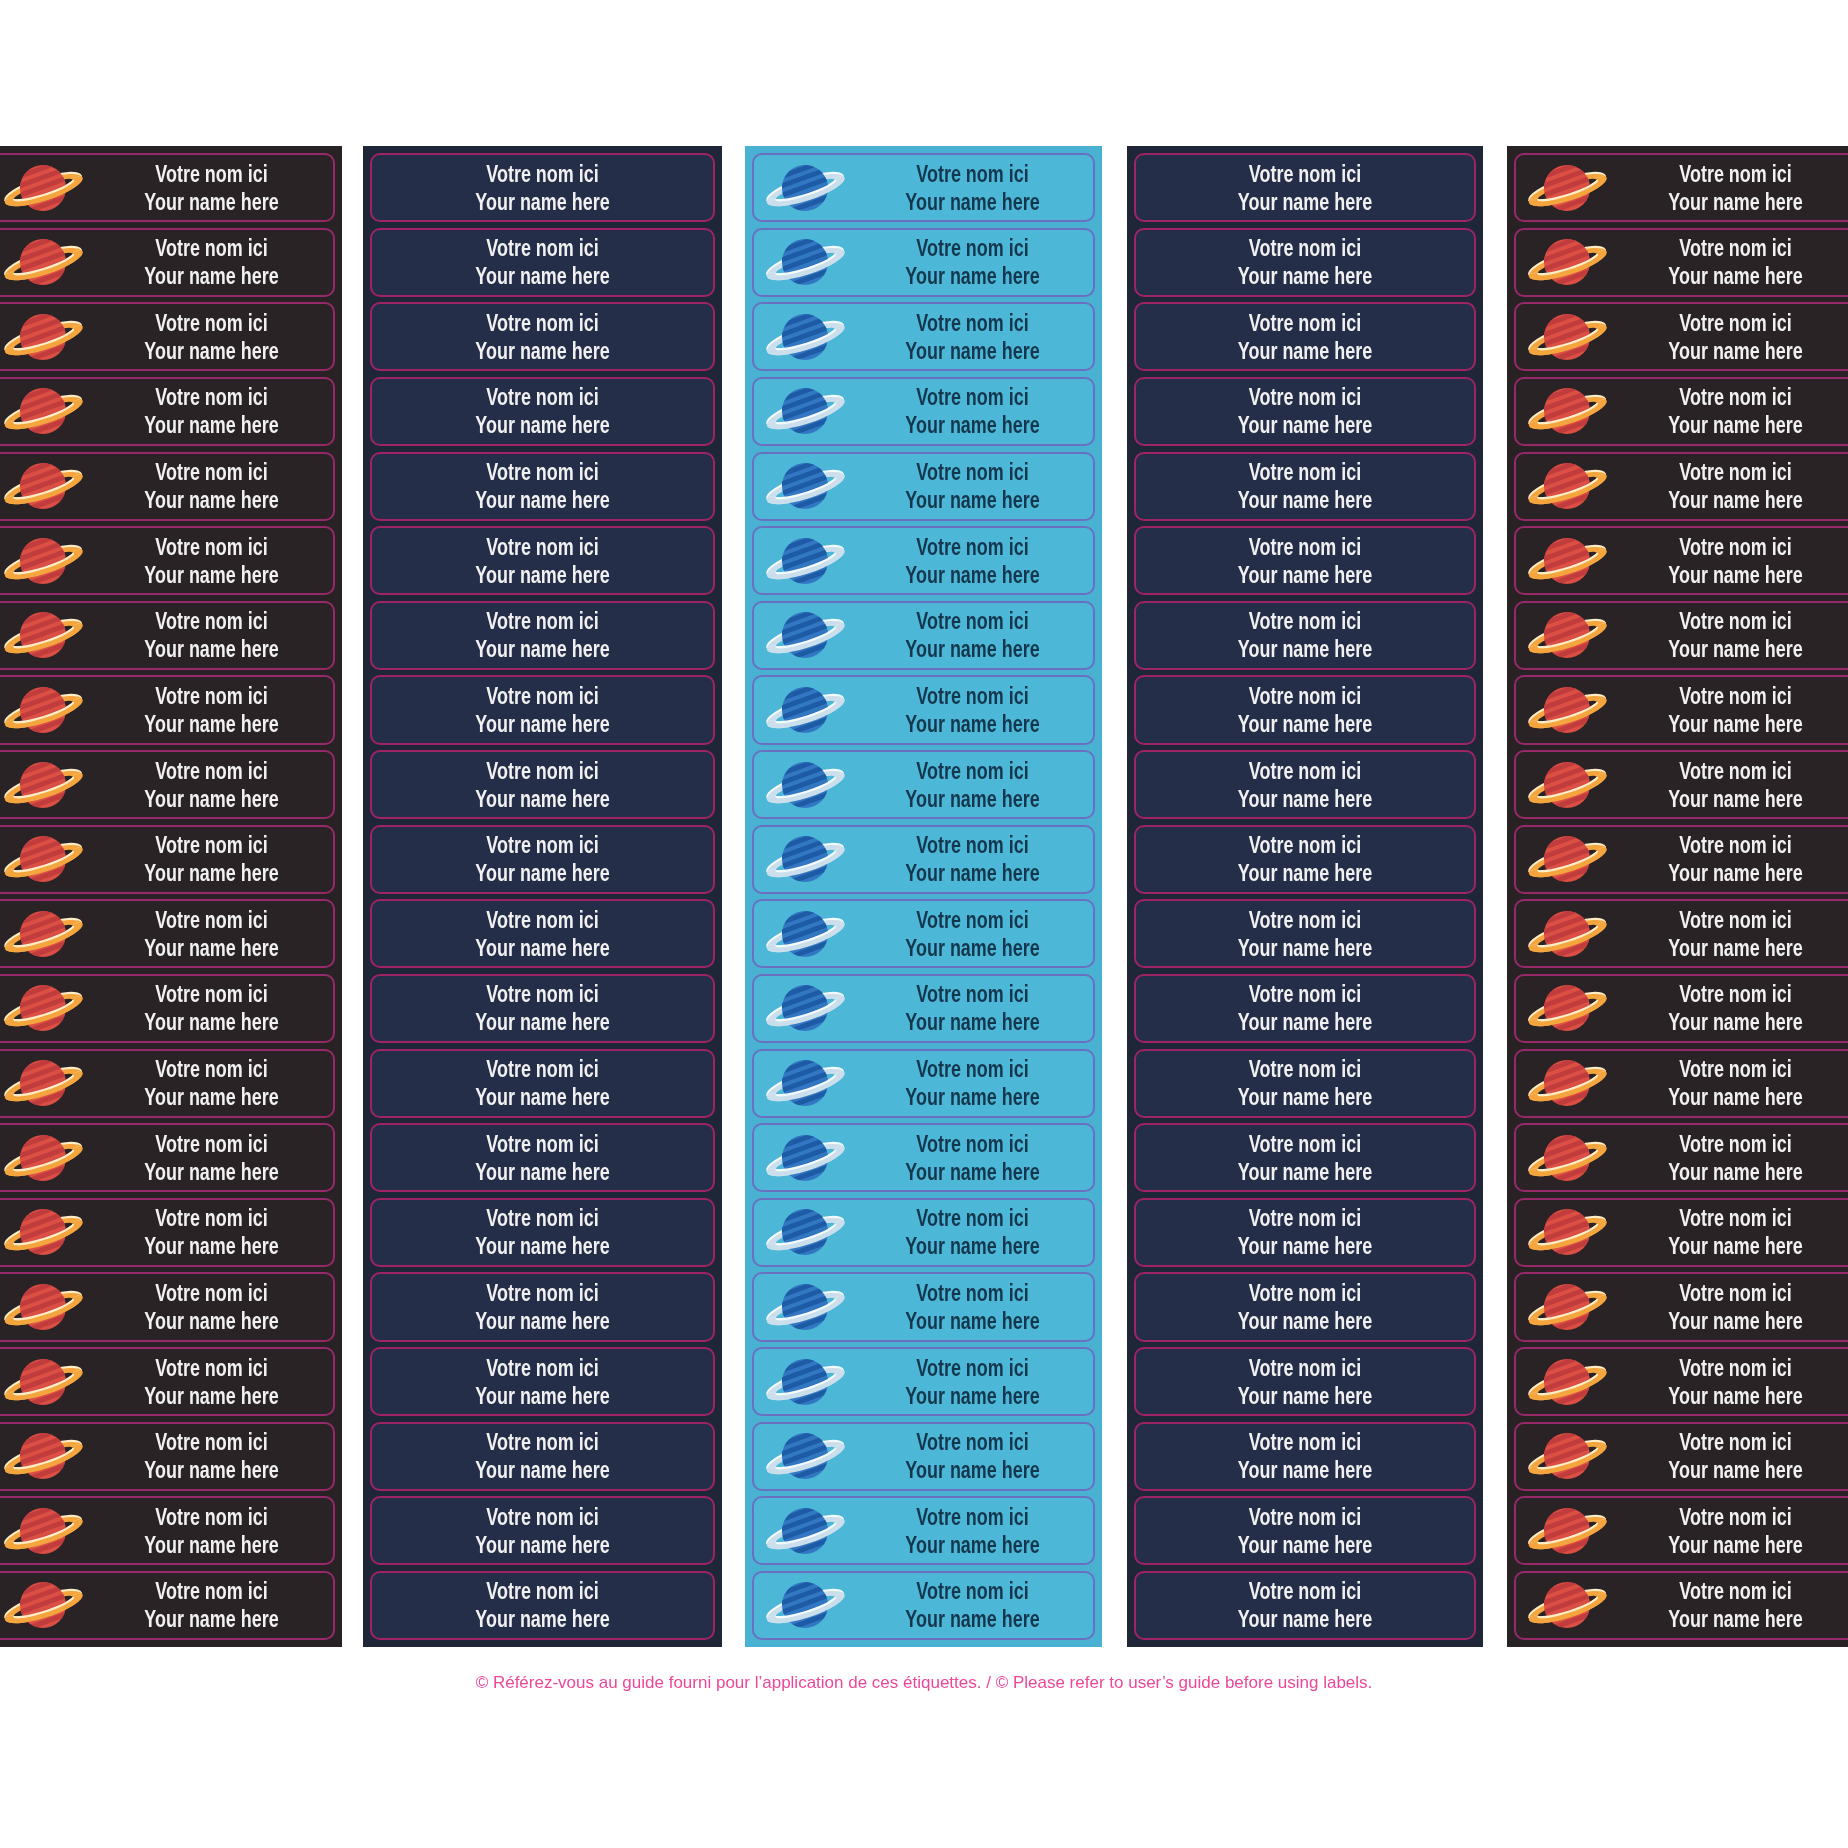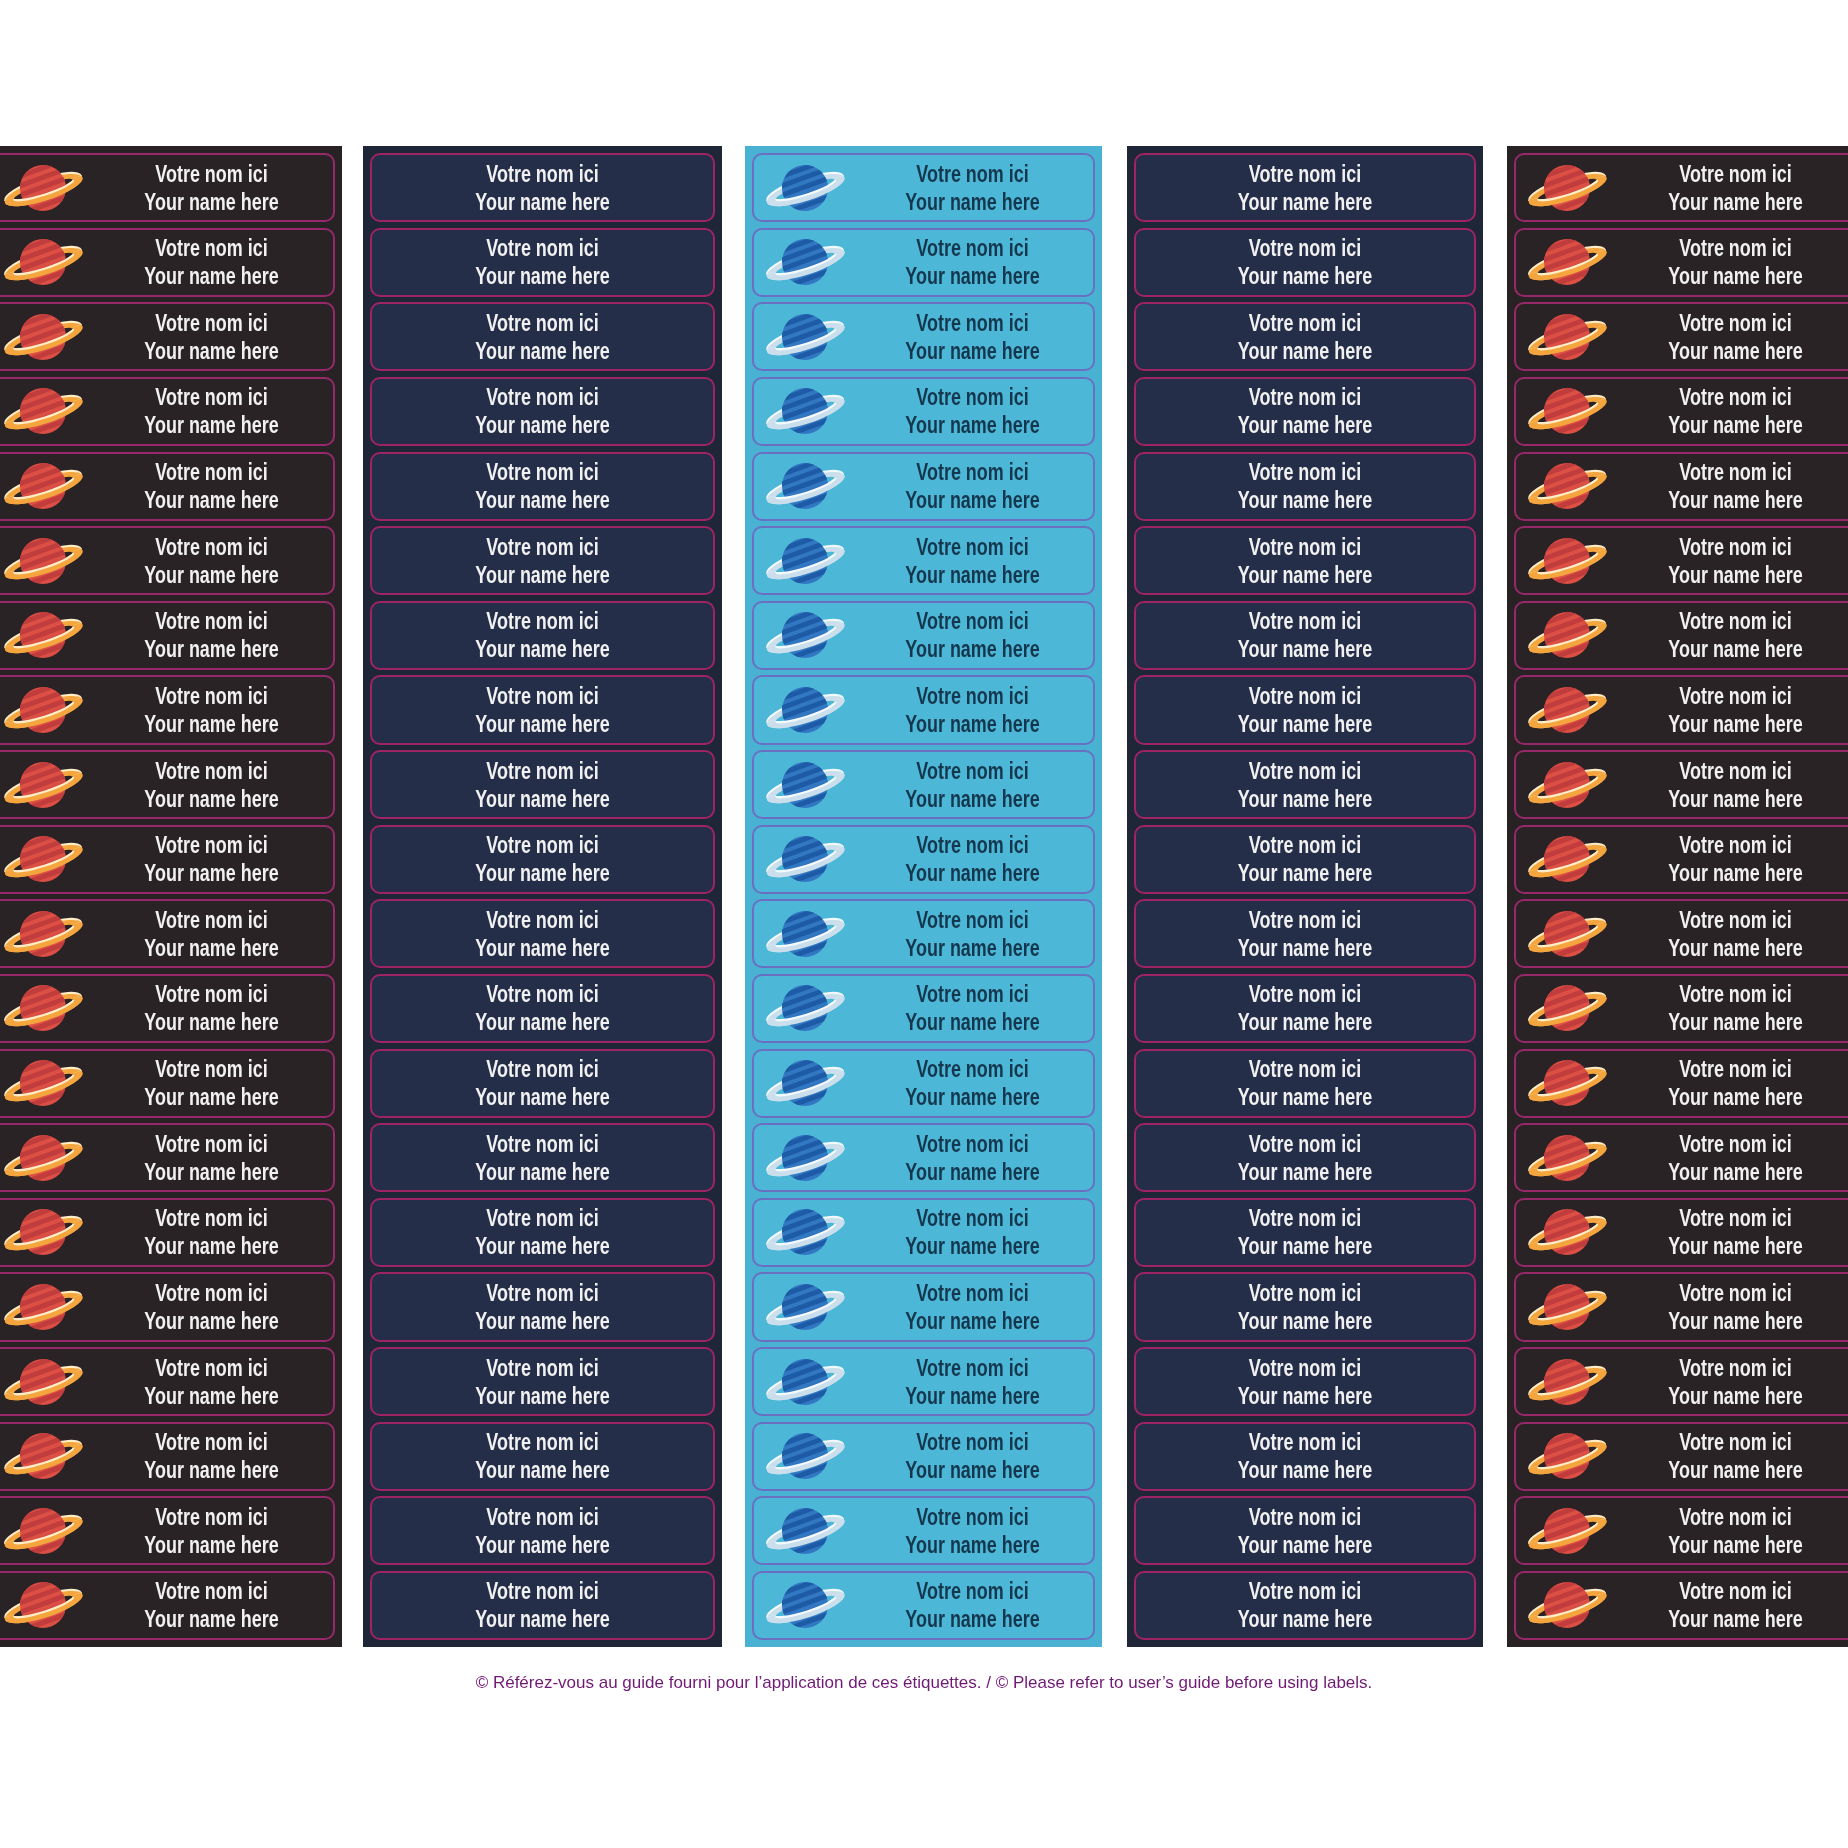--- a/index.html
+++ b/index.html
@@ -33,21 +33,21 @@
   .icon svg{width:94px;height:62px;display:block;}
 
   .text{
     flex:1 1 auto;text-align:center;font-weight:700;font-size:23px;line-height:28px;
     transform:scaleX(0.78);white-space:nowrap;
   }
   .text .l1,.text .l2{display:block;}
 
   #usage-note{
     position:absolute;top:1672px;left:0;width:1848px;text-align:center;
-    font-size:17px;line-height:21px;color:#701a75;
+    font-size:17px;line-height:21px;color:#ec4899;
   }
   #symbol-defs{position:absolute;width:0;height:0;overflow:hidden;}
 </style>
 </head>
 <body>
 
 <svg id="symbol-defs" xmlns="http://www.w3.org/2000/svg" aria-hidden="true">
   <defs>
     <clipPath id="clip-body-r">
         <circle cx="50" cy="35" r="26"></circle>

